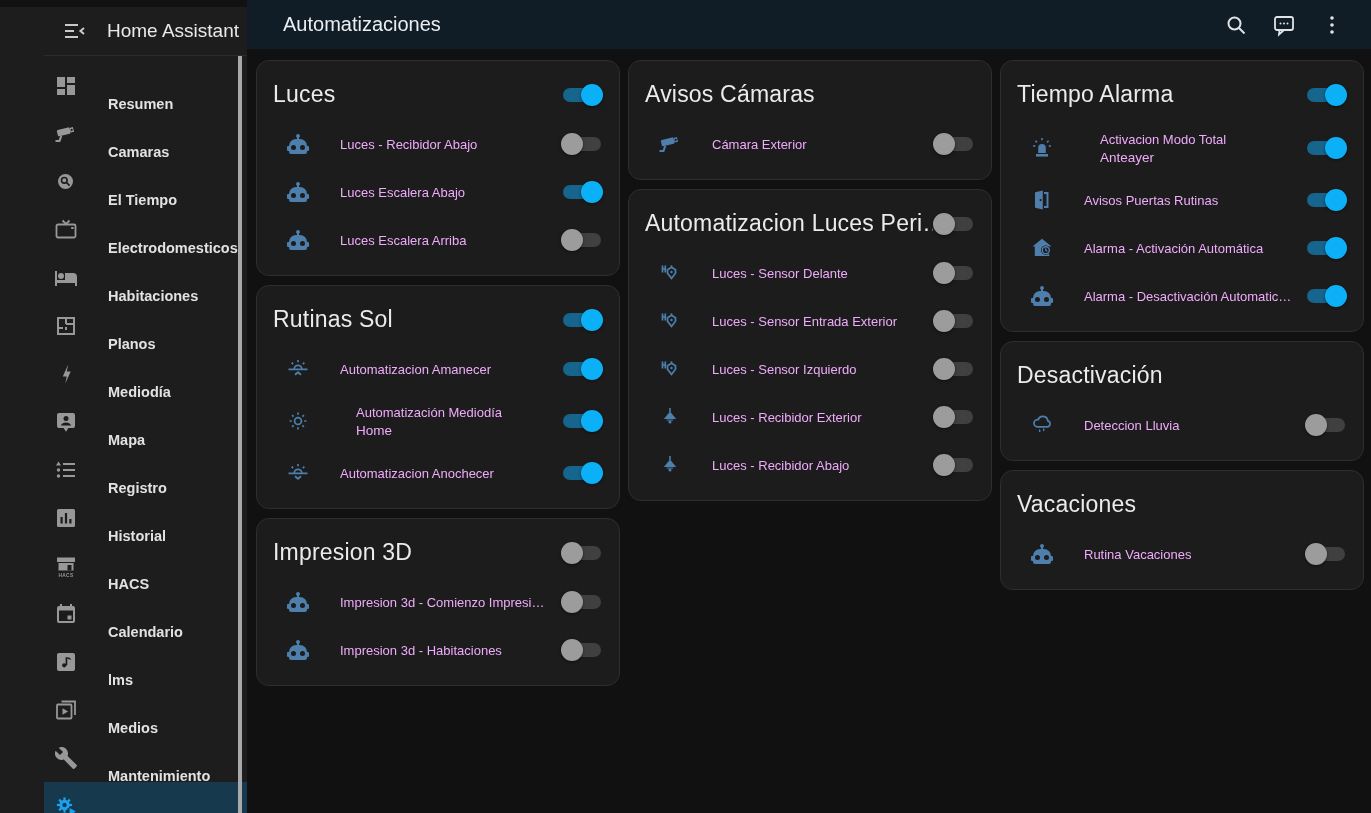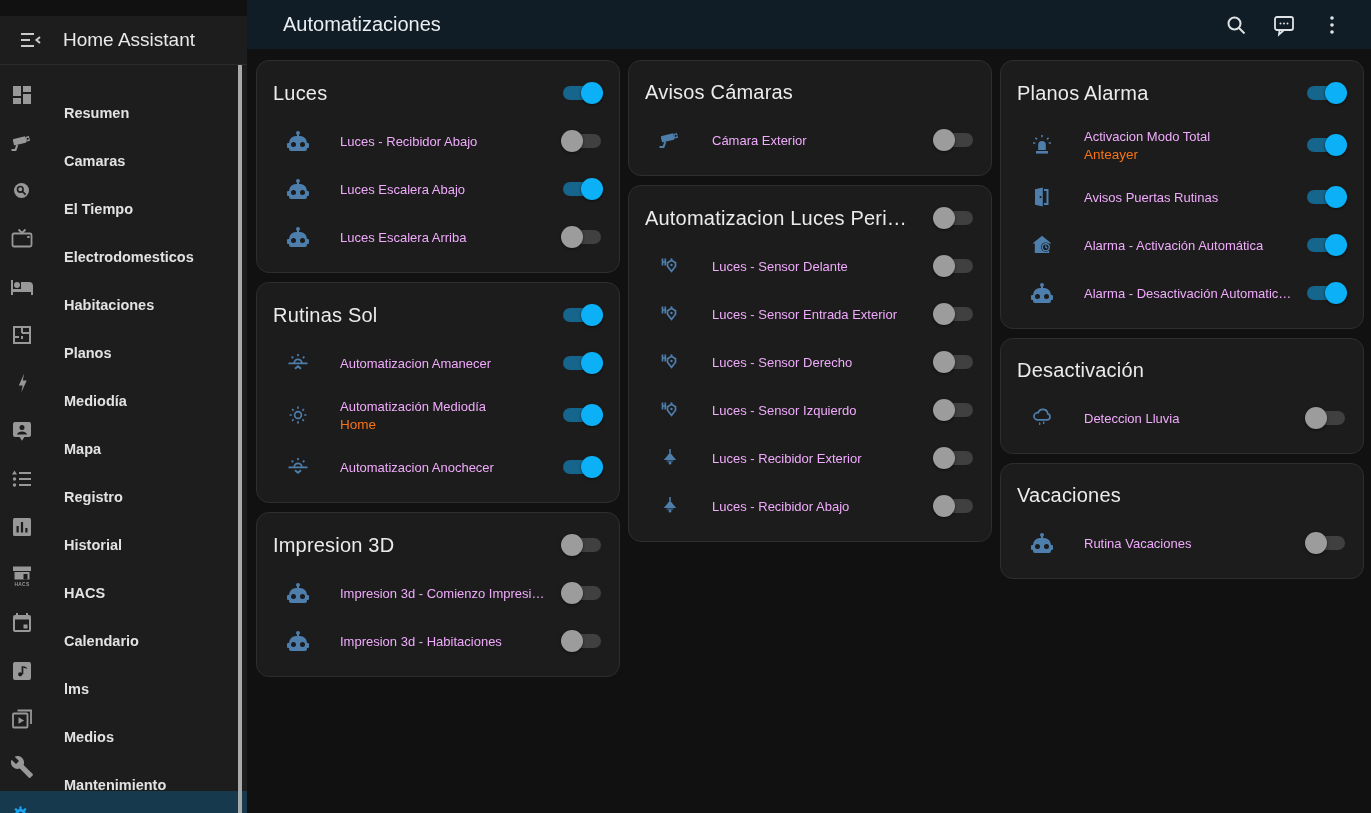--- a/index.html
+++ b/index.html
@@ -6,21 +6,21 @@
   * { box-sizing:border-box; }
   html,body { margin:0; padding:0; }
   body {
     width:1371px; height:813px; position:relative; overflow:hidden;
     background:#111111; color:#e8e8e8;
     font-family:"Liberation Sans", sans-serif;
   }
   svg.ic { display:block; width:100%; height:100%; }
 
   
-  .sidebar { position:absolute; left:0; top:16px; bottom:0; width:247px; background:#1d1d1d; }
+  .sidebar { position:absolute; left:0; top:7px; bottom:0; width:247px; background:#1d1d1d;padding-left:44px; }
   .sb-header { height:49px; display:flex; align-items:center; border-bottom:1px solid #2c2c2c; }
   .sb-menu-btn { width:24px; height:24px; margin-left:19px; color:#c9c9c9; cursor:pointer; flex:none; }
   .sb-title { margin-left:20px; font-size:19px; color:#e9e9e9; white-space:nowrap; }
   .sb-list { padding-top:6px; }
   .sitem { height:48px; display:flex; align-items:center; font-size:14.5px; font-weight:bold; color:#e2e2e2; cursor:pointer; }
   .sicon { width:24px; height:24px; margin-left:10px; color:#989898; flex:none; }
   .slabel { margin-left:30px; white-space:nowrap;margin-top:36px; }
   .sitem.active { background:#16394e; color:#1ba2ee; --hole:#16394e; }
   .sitem.active .sicon { color:#1ba2ee; }
   .sb-scrollbar { position:absolute; top:49px; bottom:0; left:238px; width:4px; background:#a9a9a9; z-index:6; cursor:pointer; }
@@ -31,27 +31,27 @@
   .tb-actions { margin-left:auto; display:flex; gap:24px; padding-right:27px; }
   .tb-btn { width:24px; height:24px; color:#dfe3e6; cursor:pointer; }
 
   
   .main { position:absolute; left:247px; right:0; top:49px; bottom:0; background:#111111;
           padding:11px 7px 0 9px; display:flex; gap:8px; align-items:flex-start; }
   .col { width:364px; flex:none; display:flex; flex-direction:column; gap:9px; }
 
   .card { background:#1c1c1c; border:1px solid #2e2e2e; border-radius:13px; padding:11px 0; }
   .card-head { display:flex; align-items:center; padding:9px 16px 12px; }
-  .card-title { font-size:20px; color:#ebebeb; letter-spacing:.2px; white-space:nowrap; overflow:hidden; flex:1; min-width:0; }
+  .card-title { font-size:23px; color:#ebebeb; letter-spacing:.2px; white-space:nowrap; overflow:hidden; flex:1; min-width:0; }
   .row { height:48px; display:flex; align-items:center; padding:0 16px; cursor:pointer; }
-  .row.two { height:56px; }
+  .row.two { height:56px;gap:16px; }
   .ricon { width:24px; height:24px; margin:0 30px 0 13px; color:#4d7eac; flex:none; }
   .rtext { flex:1; min-width:0; }
   .rlabel { font-size:13px; color:#f0abfc; white-space:nowrap; overflow:hidden; }
-  .rsub { font-size:13.5px; color:#f97316; margin-top:3px; white-space:nowrap; overflow:hidden; }
+  .rsub { font-size:13.5px; color:#f0abfc; margin-top:3px; white-space:nowrap; overflow:hidden; }
 
   
   .toggle { position:relative; width:42px; height:24px; flex:none; margin-left:12px; cursor:pointer; }
   .toggle::before { content:""; position:absolute; left:2px; right:2px; top:5px; height:14px; border-radius:7px; background:#404040; }
   .toggle::after { content:""; position:absolute; top:1px; left:0; width:22px; height:22px; border-radius:50%;
                    background:#9c9c9c; box-shadow:0 1px 3px rgba(0,0,0,.5); }
   .toggle.on::before { background:#15658d; }
   .toggle.on::after { left:20px; background:#0cb0f6; }
   .card-head .toggle { margin-left:auto; }
 </style>
@@ -558,31 +558,20 @@
           </div>
         <span class="toggle off"></span>
       </div>
       <div class="row">
         <span class="ricon">
             <svg class="ic">
               <use href="#i-wall-lantern"></use>
             </svg>
           </span>
         <div class="rtext">
-            <div class="rlabel">Luces - Sensor Derecho</div>
-          </div>
-        <span class="toggle off"></span>
-      </div>
-      <div class="row">
-        <span class="ricon">
-            <svg class="ic">
-              <use href="#i-wall-lantern"></use>
-            </svg>
-          </span>
-        <div class="rtext">
             <div class="rlabel">Luces - Sensor Izquierdo</div>
           </div>
         <span class="toggle off"></span>
       </div>
       <div class="row">
         <span class="ricon">
             <svg class="ic">
               <use href="#i-ceiling-light"></use>
             </svg>
           </span>
@@ -602,21 +591,21 @@
           </div>
         <span class="toggle off"></span>
       </div>
     </section>
   </div>
 
   <div class="col">
 
     <section class="card">
       <div class="card-head">
-        <span class="card-title">Planos Alarma</span>
+        <span class="card-title">Tiempo Alarma</span>
         <span class="toggle on"></span>
       </div>
       <div class="row two">
         <span class="ricon">
             <svg class="ic">
               <use href="#i-siren"></use>
             </svg>
           </span>
         <div class="rtext">
           <div class="rlabel">Activacion Modo Total</div>

